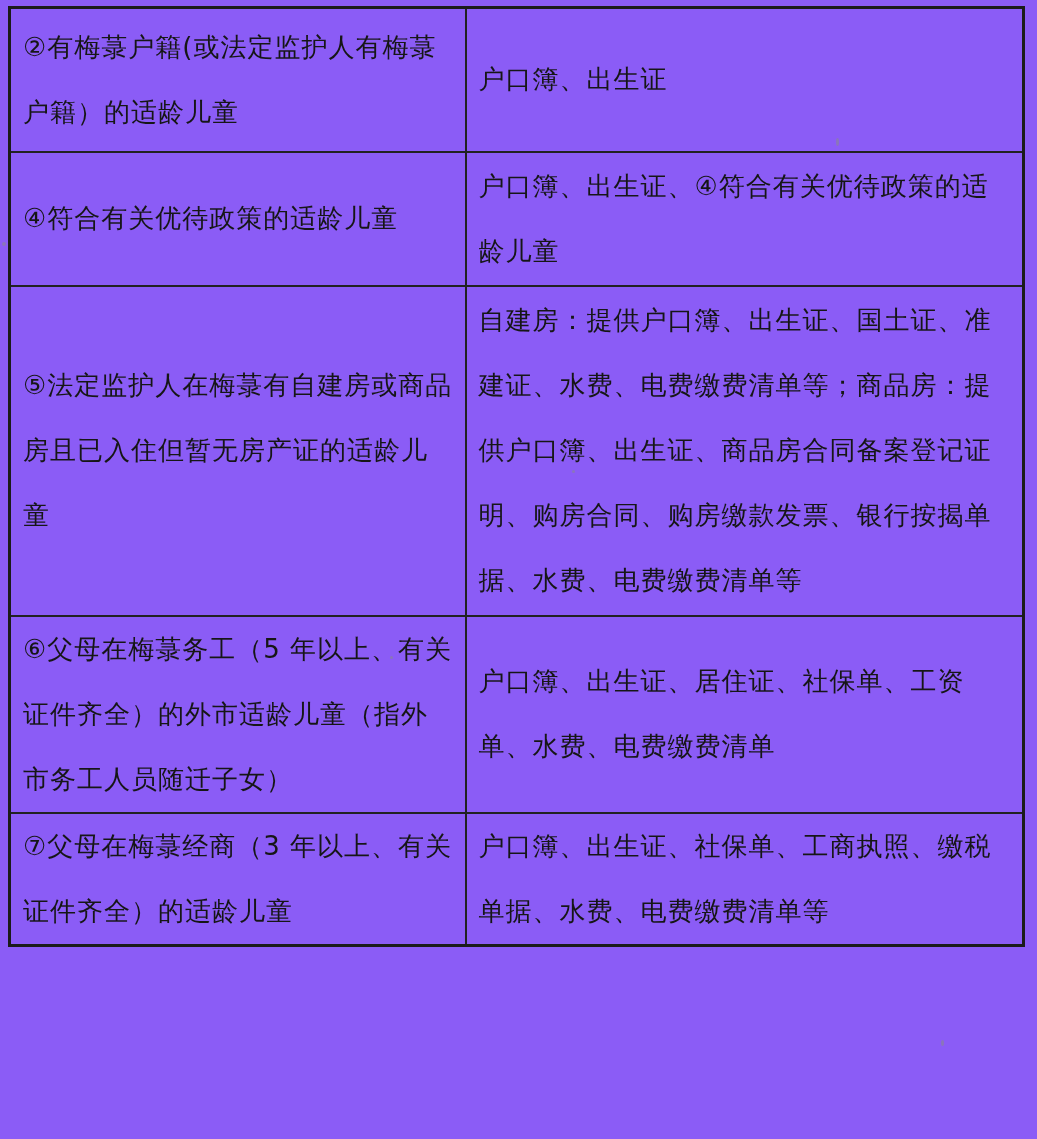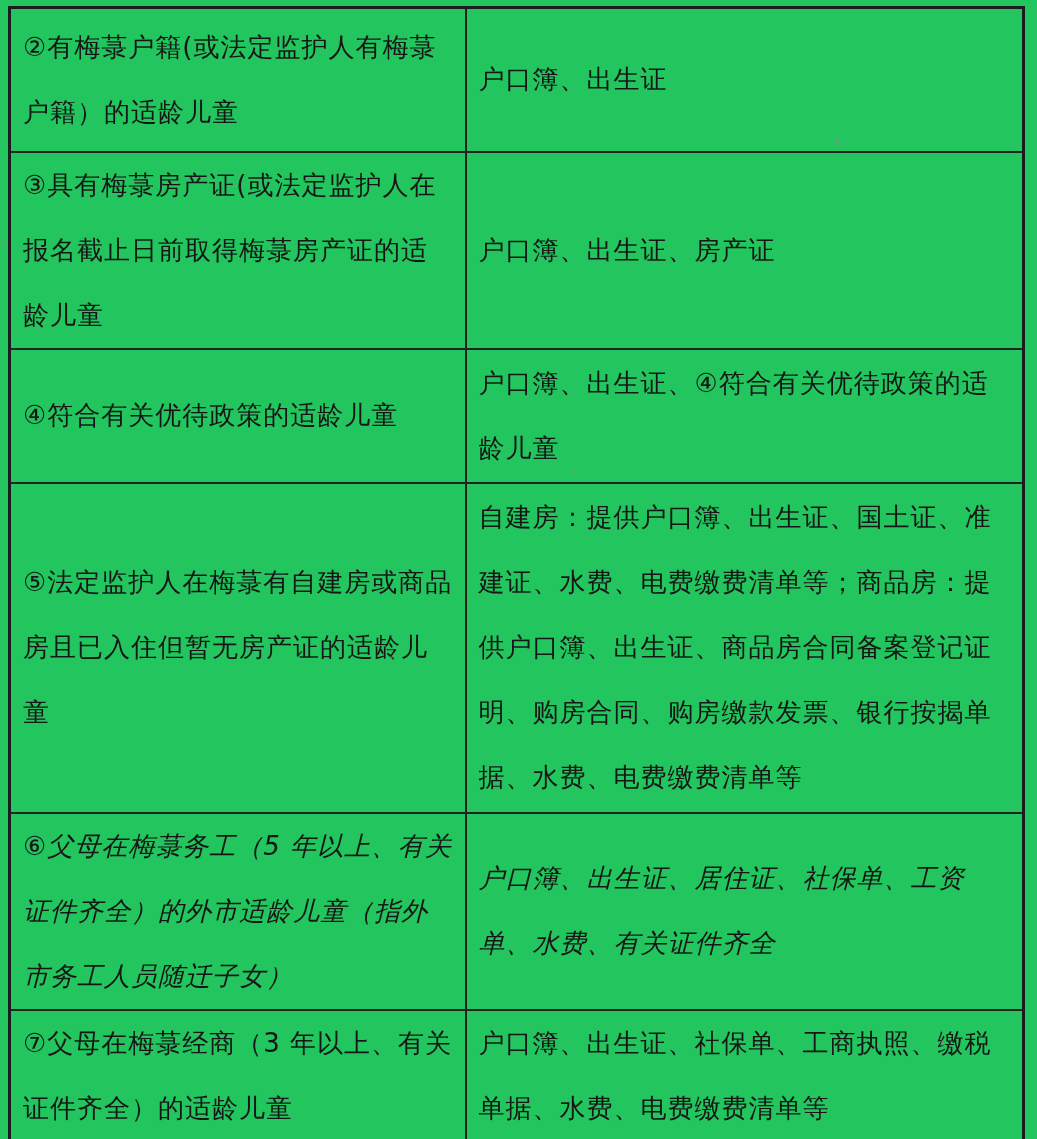--- a/index.html
+++ b/index.html
@@ -7,21 +7,21 @@
     padding: 0;
     background: #ffffff;
     width: 1037px;
     height: 1139px;
     overflow: hidden;
   }
   .page {
     position: relative;
     width: 1037px;
     height: 1139px;
-    background: #22c55e;
+    background: #8b5cf6;
     font-family: "DejaVu Sans", sans-serif;
     color: #161616;
   }
   table.doc-table {
     position: absolute;
     left: 8px;
     top: 6px;
     width: 1014px;
     border-collapse: collapse;
     table-layout: fixed;
@@ -37,21 +37,21 @@
     line-height: 65px;
     letter-spacing: 1px;
     overflow: hidden;
     color: #161616;
     text-align: left;
   }
   tr.r1 { height: 144px; }
   tr.r2 { height: 188px; }
   tr.r3 { height: 134px; }
   tr.r4 { height: 330px; }
-  tr.r5 { height: 195px; font-style: italic; }
+  tr.r5 { height: 195px; }
   tr.r6 { height: 133px; }
   
   .speck {
     position: absolute;
     background: #8a8a8a;
     border-radius: 50%;
     opacity: 0.55;
   }
   .s1 { left: 836px; top: 138px; width: 3px; height: 8px; }
   .s2 { left: 2px;   top: 242px; width: 4px; height: 4px; }
@@ -67,35 +67,31 @@
   <table class="doc-table">
     <colgroup>
       <col class="col-cat">
       <col class="col-mat">
     </colgroup>
     <tbody>
       <tr class="r1">
         <td>②有梅菉户籍(或法定监护人有梅菉户籍）的适龄儿童</td>
         <td>户口簿、出生证</td>
       </tr>
-      <tr class="r2">
-        <td>③具有梅菉房产证(或法定监护人在报名截止日前取得梅菉房产证的适龄儿童</td>
-        <td>户口簿、出生证、房产证</td>
-      </tr>
       <tr class="r3">
         <td>④符合有关优待政策的适龄儿童</td>
         <td>户口簿、出生证、④符合有关优待政策的适龄儿童</td>
       </tr>
       <tr class="r4">
         <td>⑤法定监护人在梅菉有自建房或商品房且已入住但暂无房产证的适龄儿童</td>
         <td>自建房：提供户口簿、出生证、国土证、准建证、水费、电费缴费清单等；商品房：提供户口簿、出生证、商品房合同备案登记证明、购房合同、购房缴款发票、银行按揭单据、水费、电费缴费清单等</td>
       </tr>
       <tr class="r5">
         <td>⑥父母在梅菉务工（5 年以上、有关证件齐全）的外市适龄儿童（指外市务工人员随迁子女）</td>
-        <td>户口簿、出生证、居住证、社保单、工资单、水费、有关证件齐全</td>
+        <td>户口簿、出生证、居住证、社保单、工资单、水费、电费缴费清单</td>
       </tr>
       <tr class="r6">
         <td>⑦父母在梅菉经商（3 年以上、有关证件齐全）的适龄儿童</td>
         <td>户口簿、出生证、社保单、工商执照、缴税单据、水费、电费缴费清单等</td>
       </tr>
     </tbody>
   </table>
 
   <span class="speck s1"></span>
   <span class="speck s2"></span>

